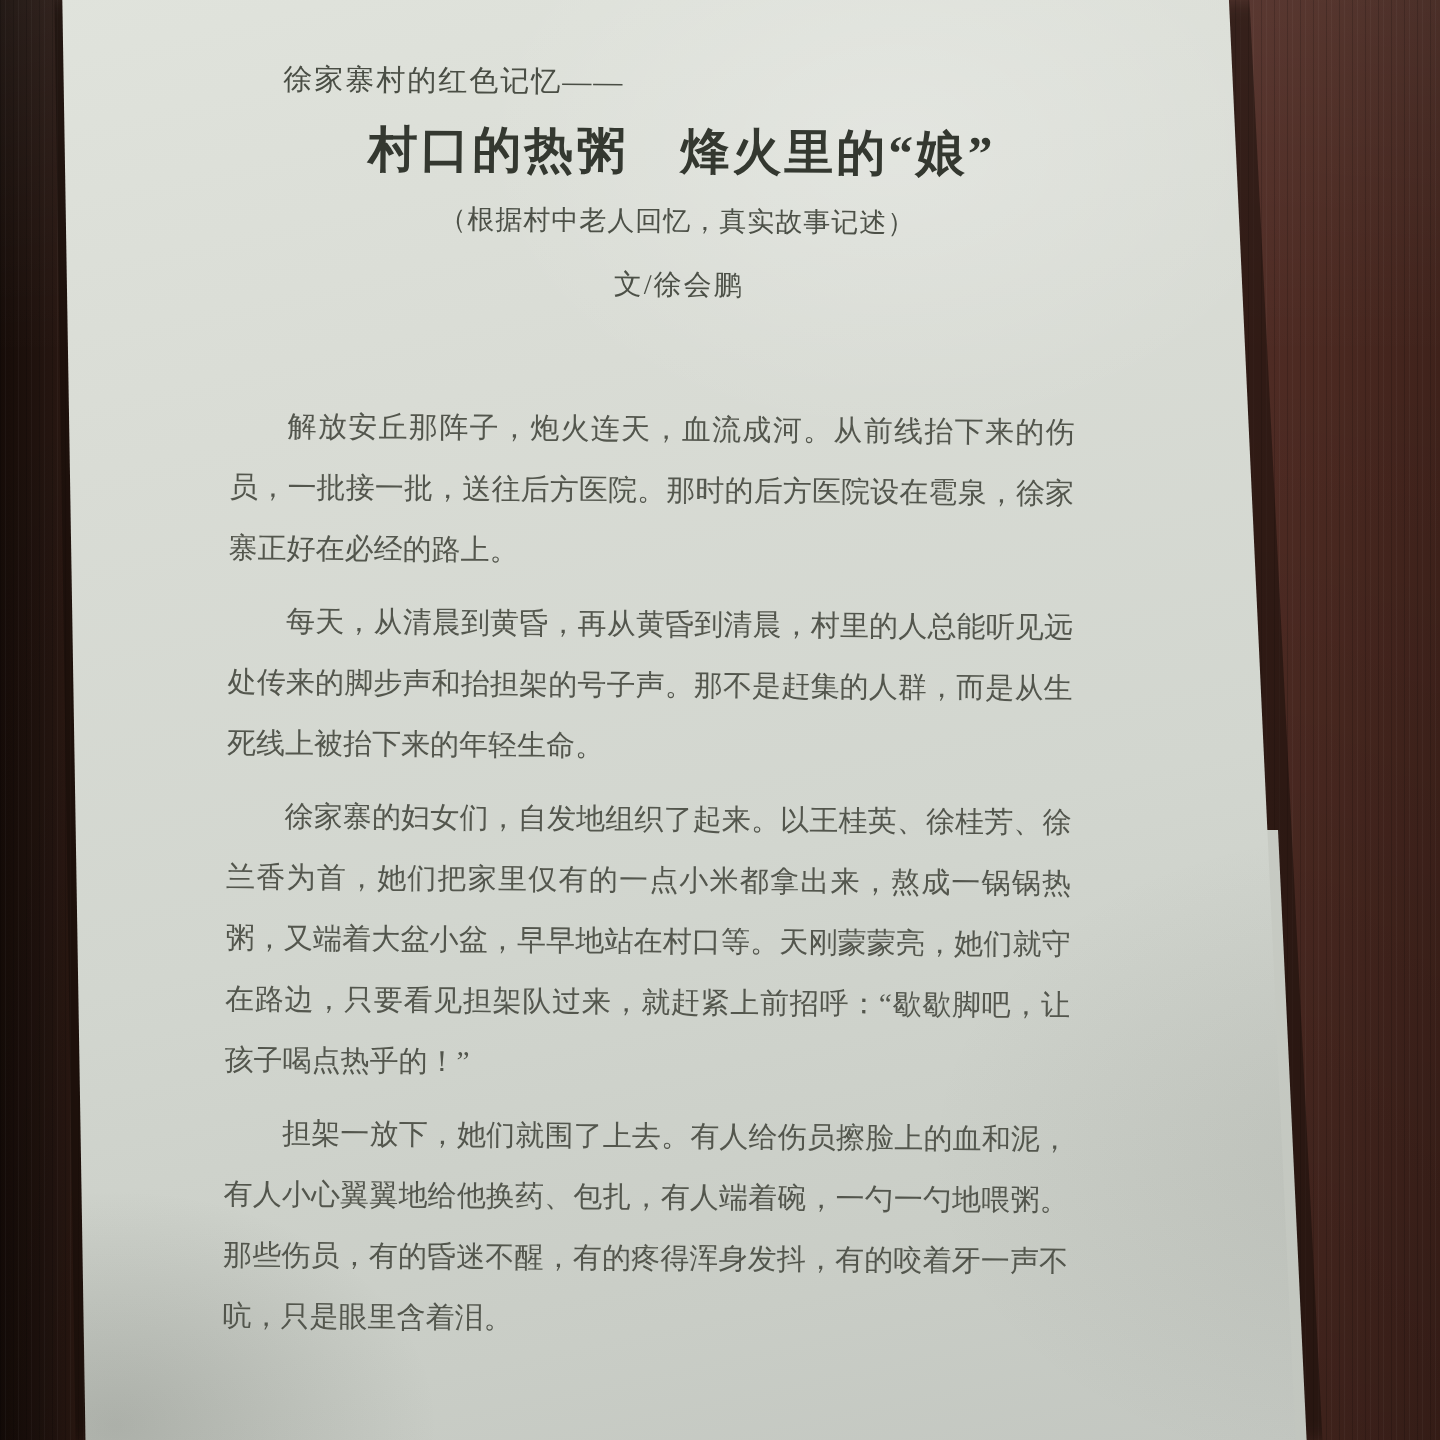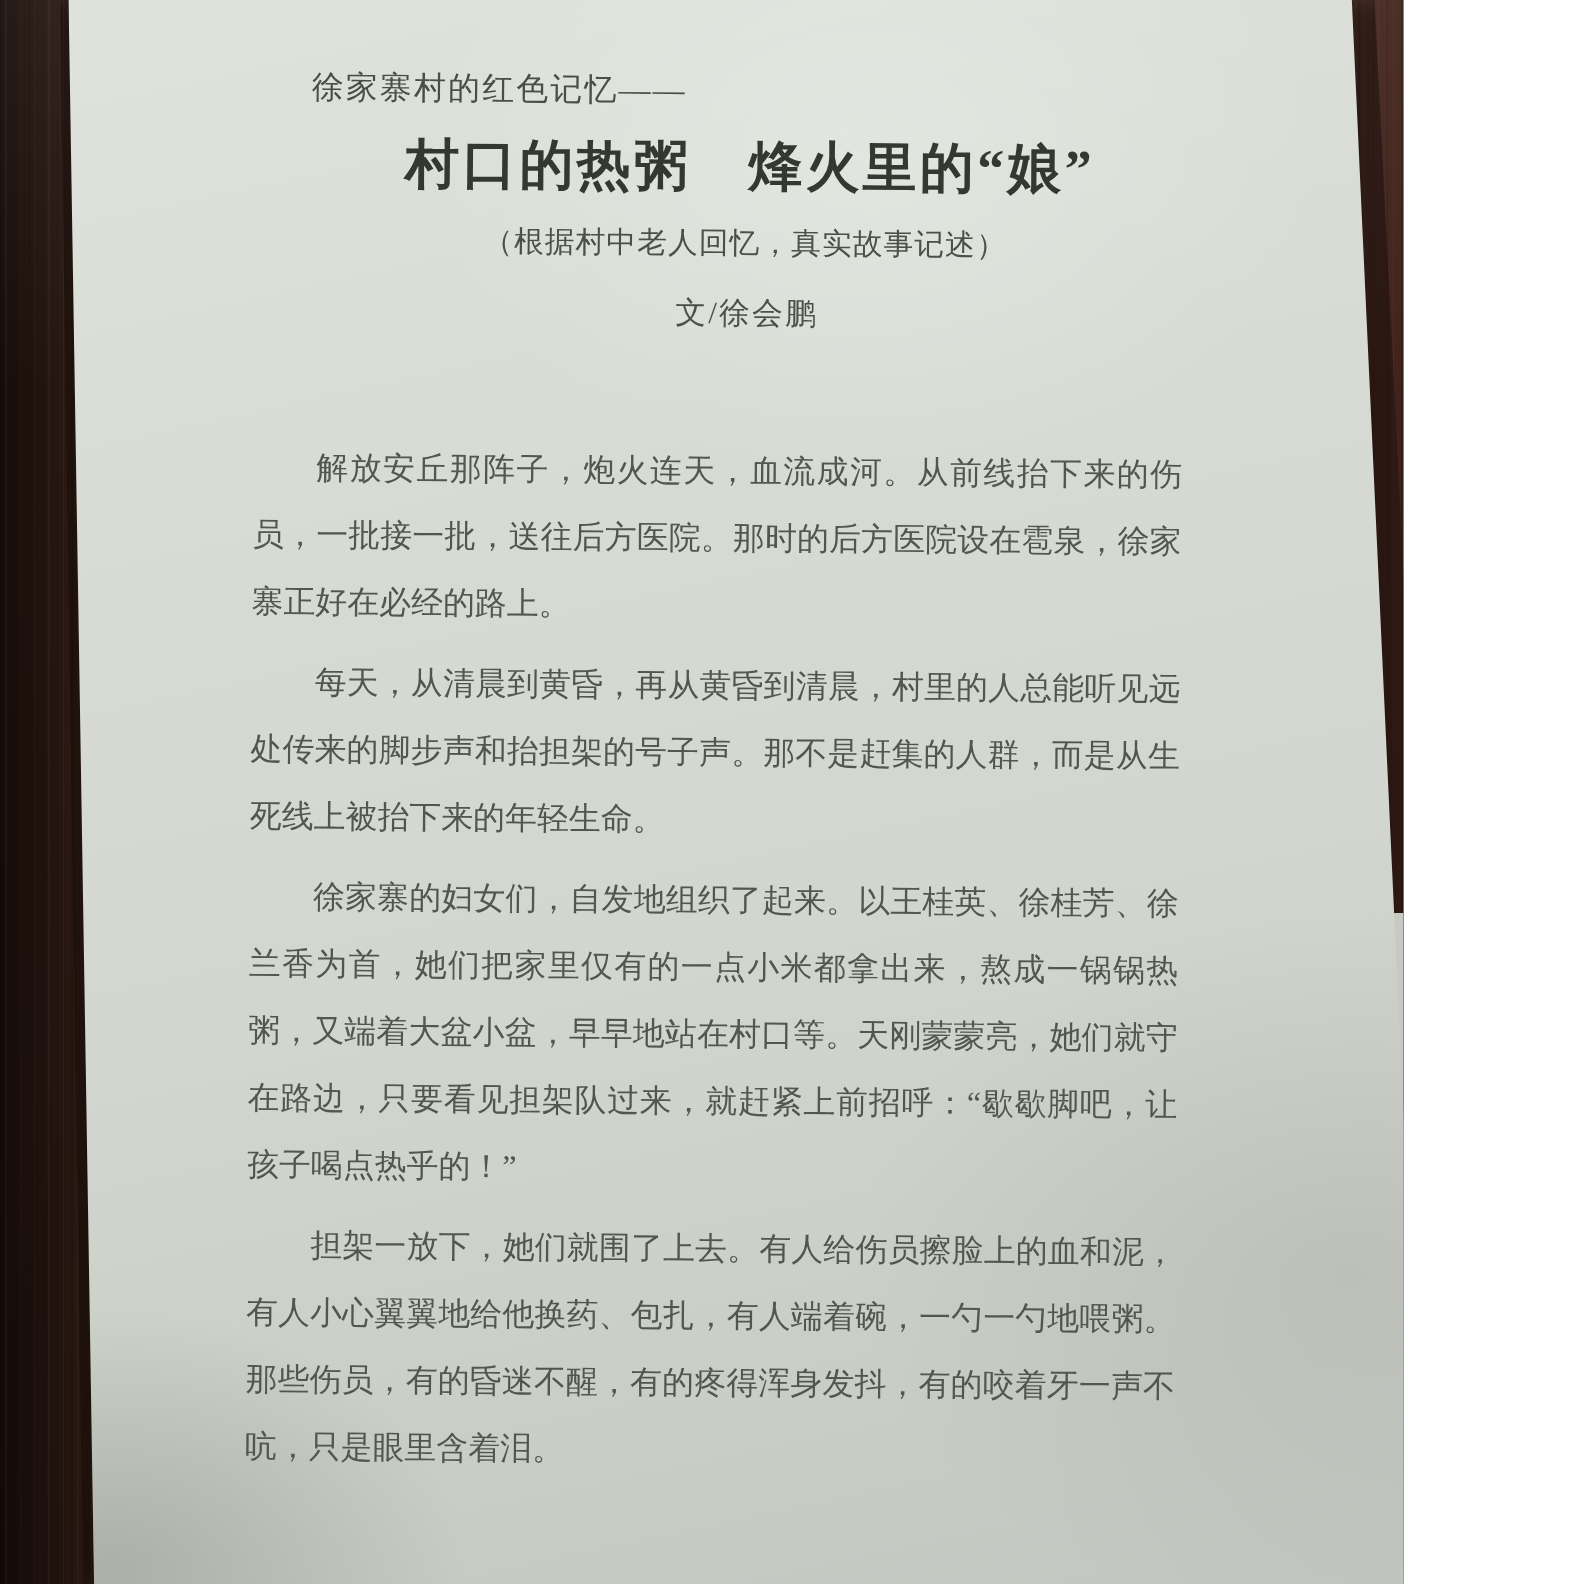--- a/index.html
+++ b/index.html
@@ -3,21 +3,21 @@
 <meta charset="utf-8">
 <style>
   html, body {
     margin: 0; padding: 0;
     width: 1440px; height: 1440px;
     overflow: hidden;
     font-family: "Liberation Serif", "DejaVu Serif", serif;
   }
   .scene {
     position: relative;
-    width: 1276px; height: 1440px;
+    width: 1440px; height: 1440px;
     overflow: hidden;
   }
   
   .wood {
     position: absolute; inset: 0;
     background-color: #46261f;
     background-image:
       repeating-linear-gradient(90deg,
         rgba(0,0,0,0.16) 0 1px, transparent 1px 5px,
         rgba(255,255,255,0.035) 5px 6px, transparent 6px 13px),

